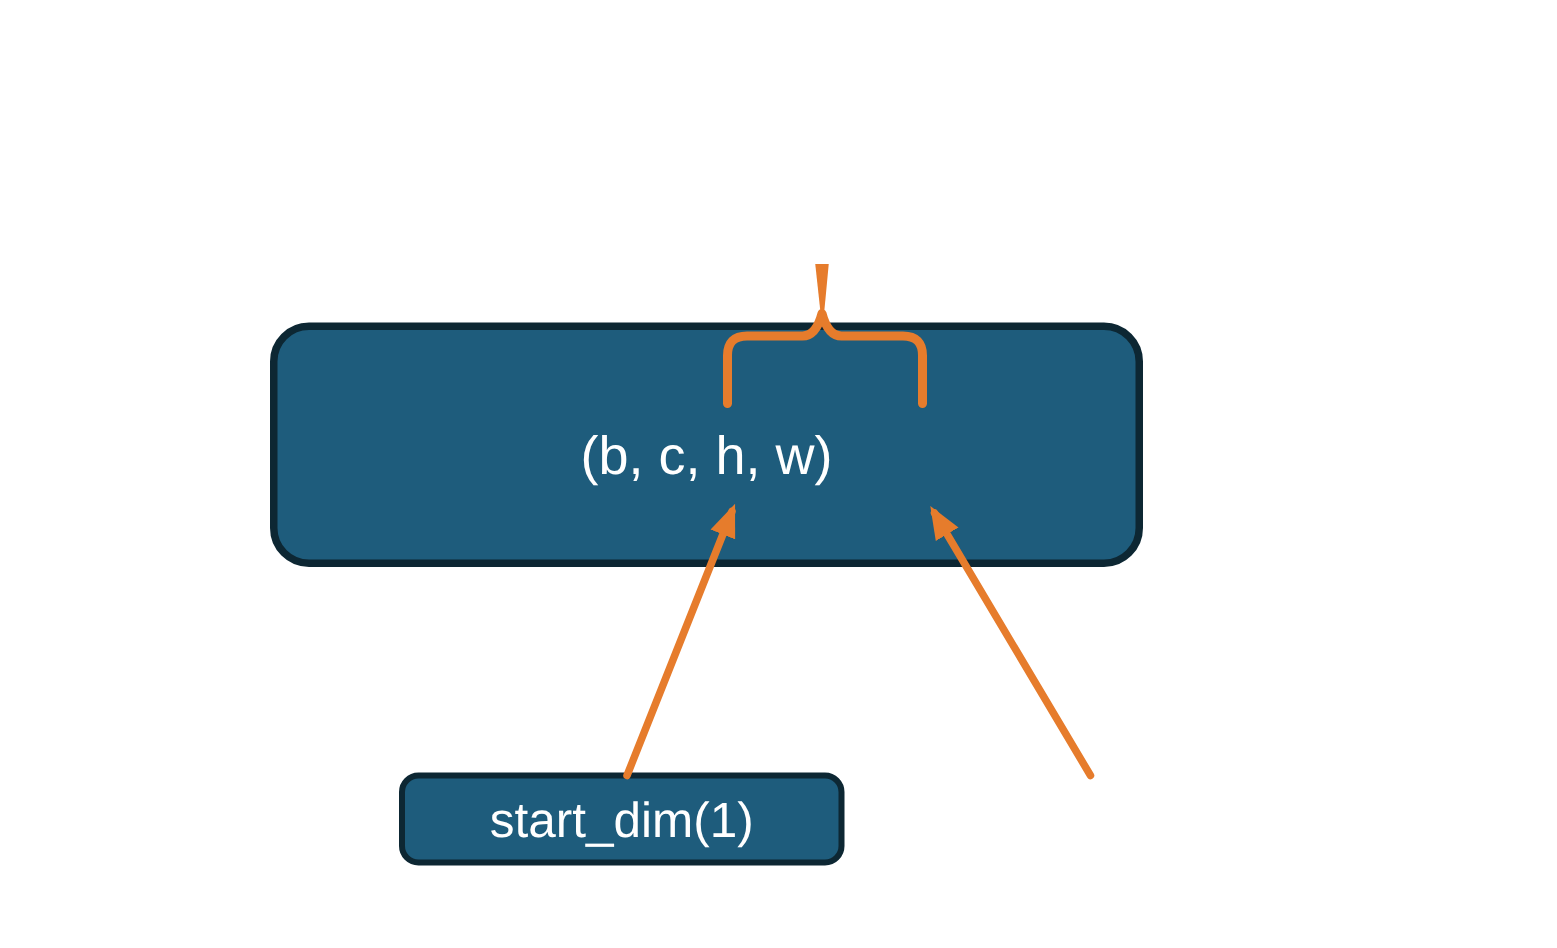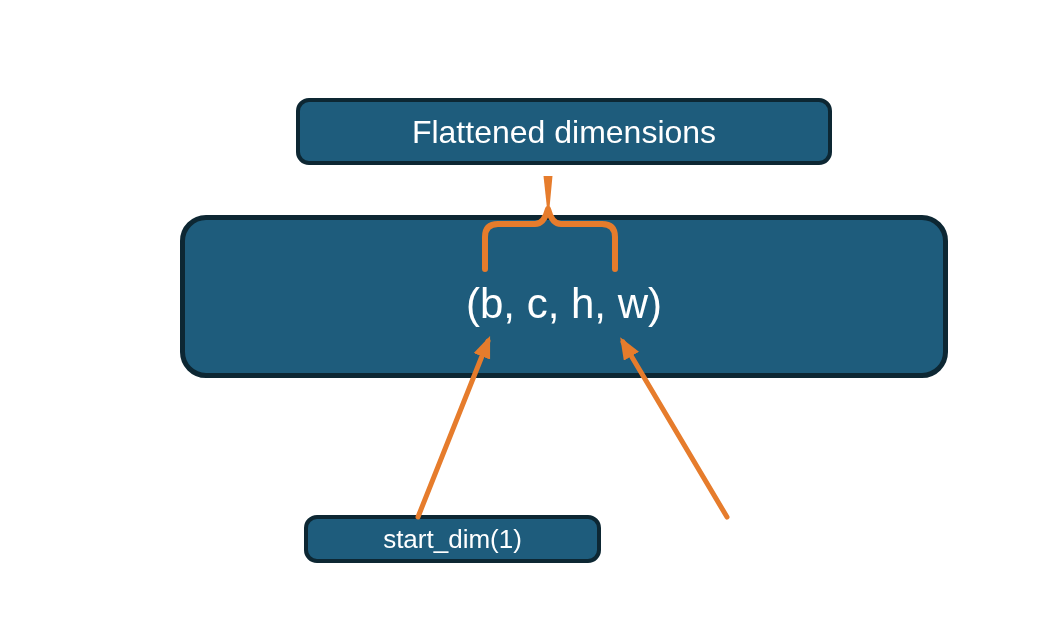--- a/index.html
+++ b/index.html
@@ -31,32 +31,31 @@
     line-height: 1;
   }
   .top-box {
     left: 296px; top: 98px;
     width: 536px; height: 67px;
     border-radius: 13px;
     font-size: 32px;
   }
   .mid-box {
     left: 180px; top: 215px;
-    width: 768px; height: 163px;
+    width: 582px; height: 163px;
     border: 5px solid var(--box-border);
     border-radius: 26px;
-    font-size: 42px;
+    font-size: 36px;
   }
   .mid-box span { margin-top: 14px; }
   .bottom-box {
     top: 515px;
-    height: 48px;
+    height: 62px;
     border-radius: 13px;
-    font-size: 26px;
-    margin-left: 38px;
+    font-size: 33px;
   }
   .bl-box { left: 266px; width: 297px; }
   .br-box { left: 582px; width: 295px; }
   svg.annot {
     position: absolute;
     left: 0; top: 0;
     width: 1038px; height: 632px;
     pointer-events: none;
   }
   svg.annot .stroke {
@@ -66,23 +65,20 @@
   svg.annot .fill {
     fill: var(--accent);
     stroke: none;
   }
 </style>
 </head>
 <body>
 
 <div class="canvas">
 
-  <div class="box top-box">
-    <span>Flattened dimensions</span>
-  </div>
 
   <div class="box mid-box">
     <span>(b, c, h, w)</span>
   </div>
 
   <div class="box bottom-box bl-box">
     <span>start_dim(1)</span>
   </div>
 
 

